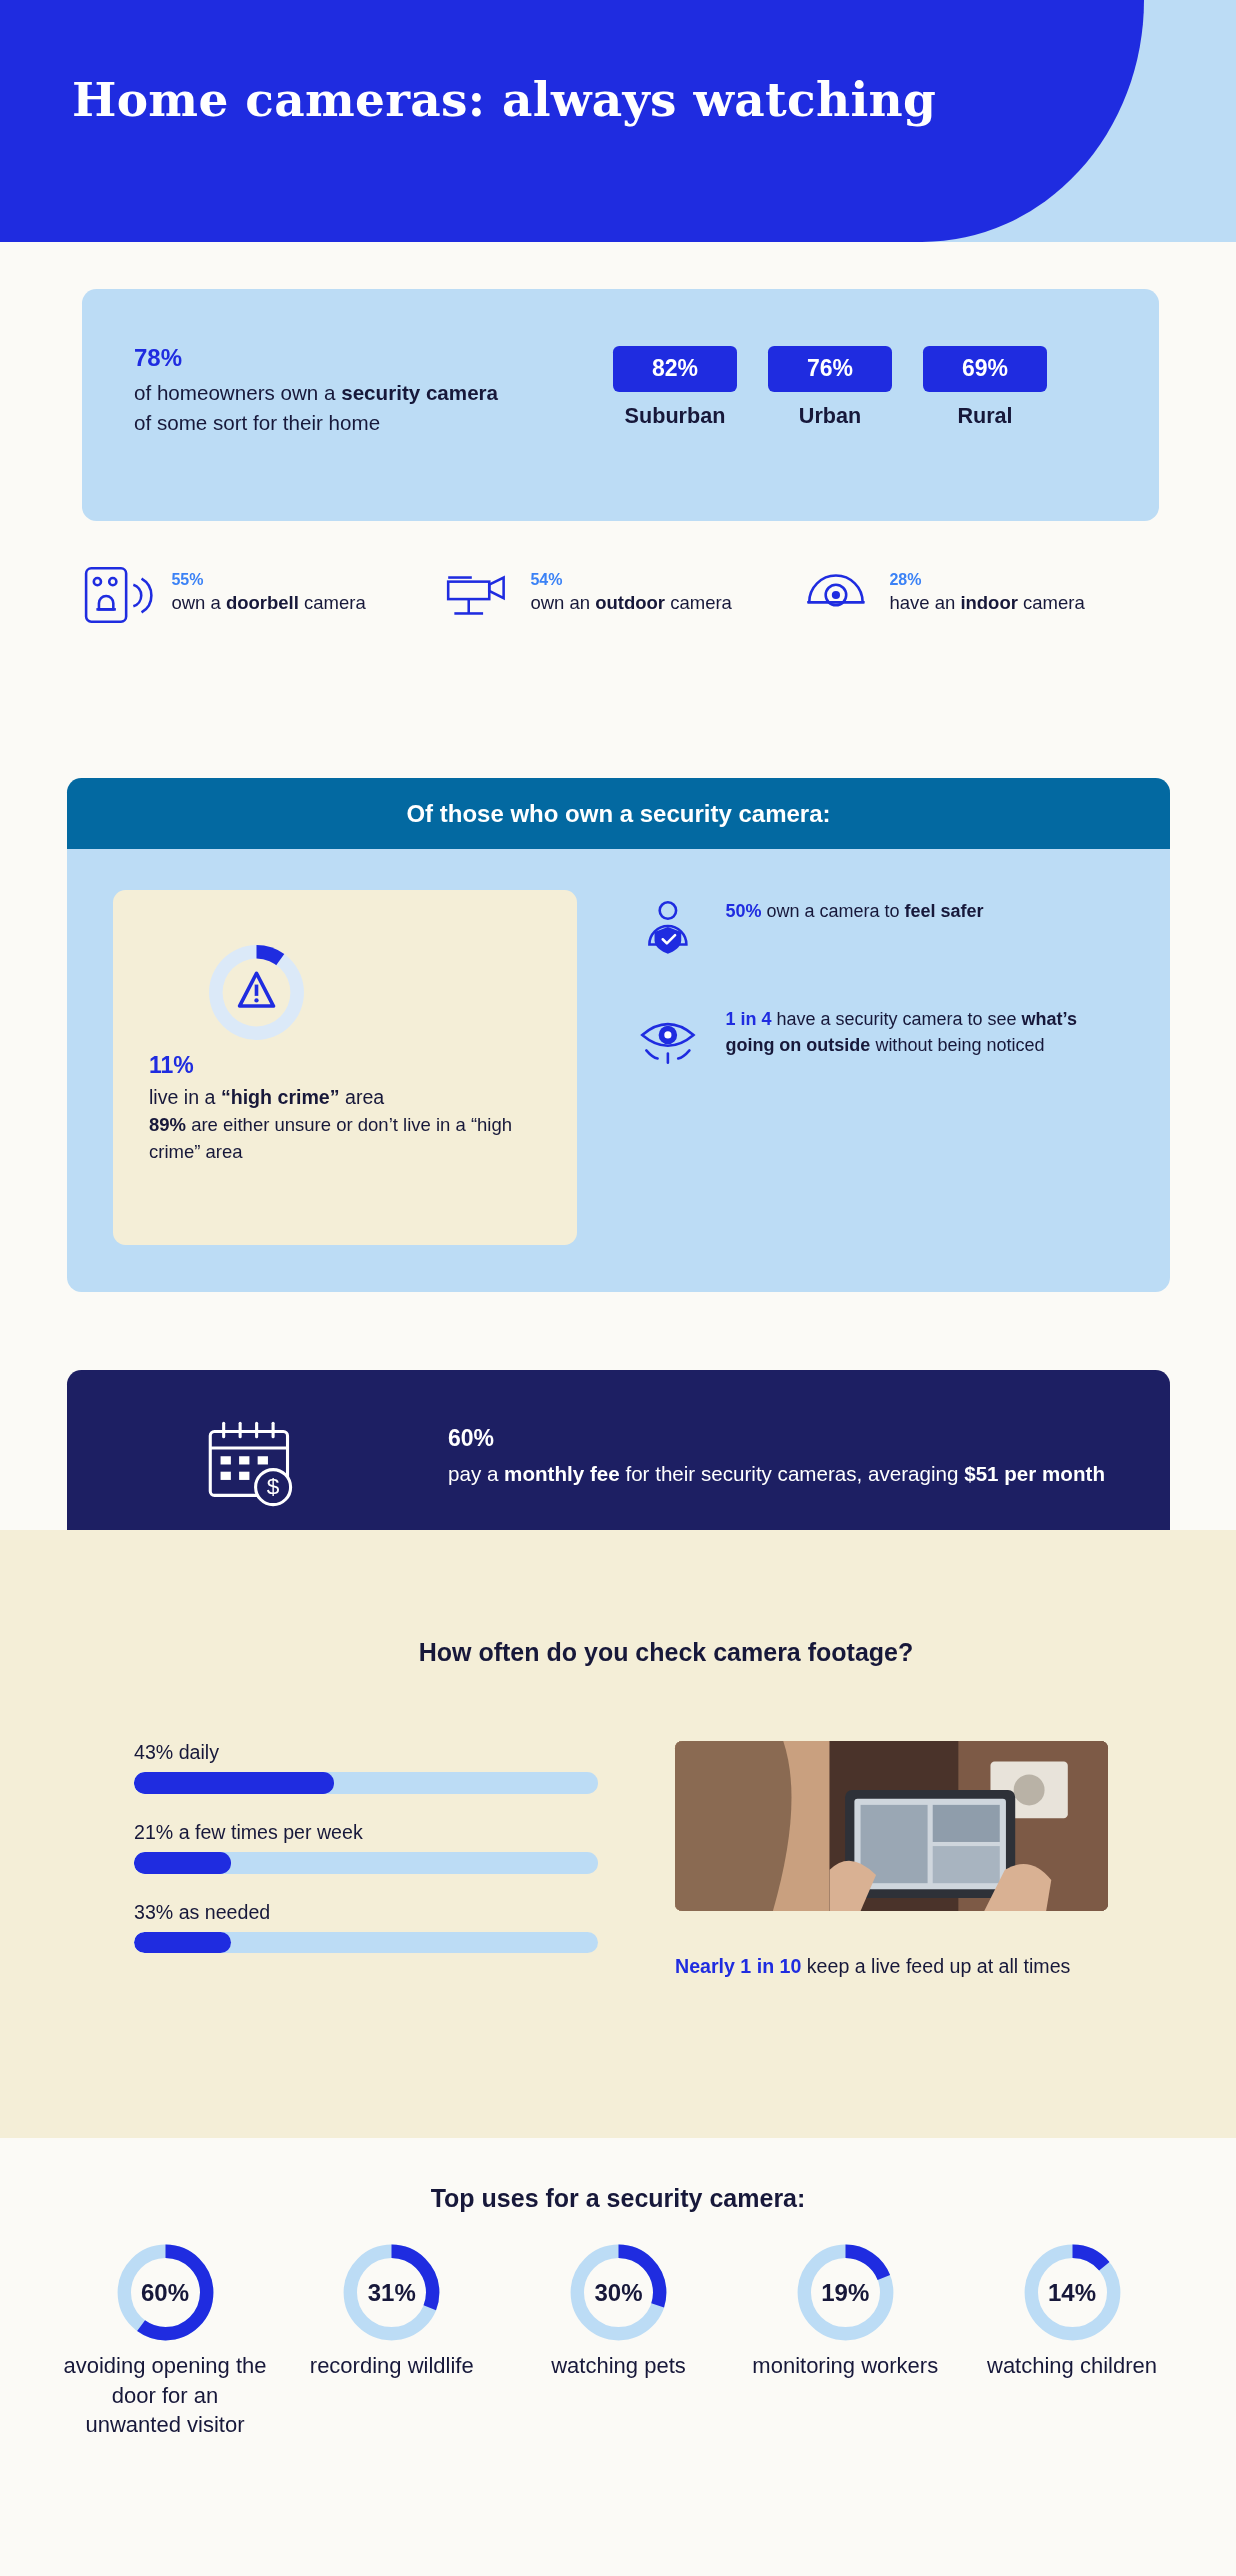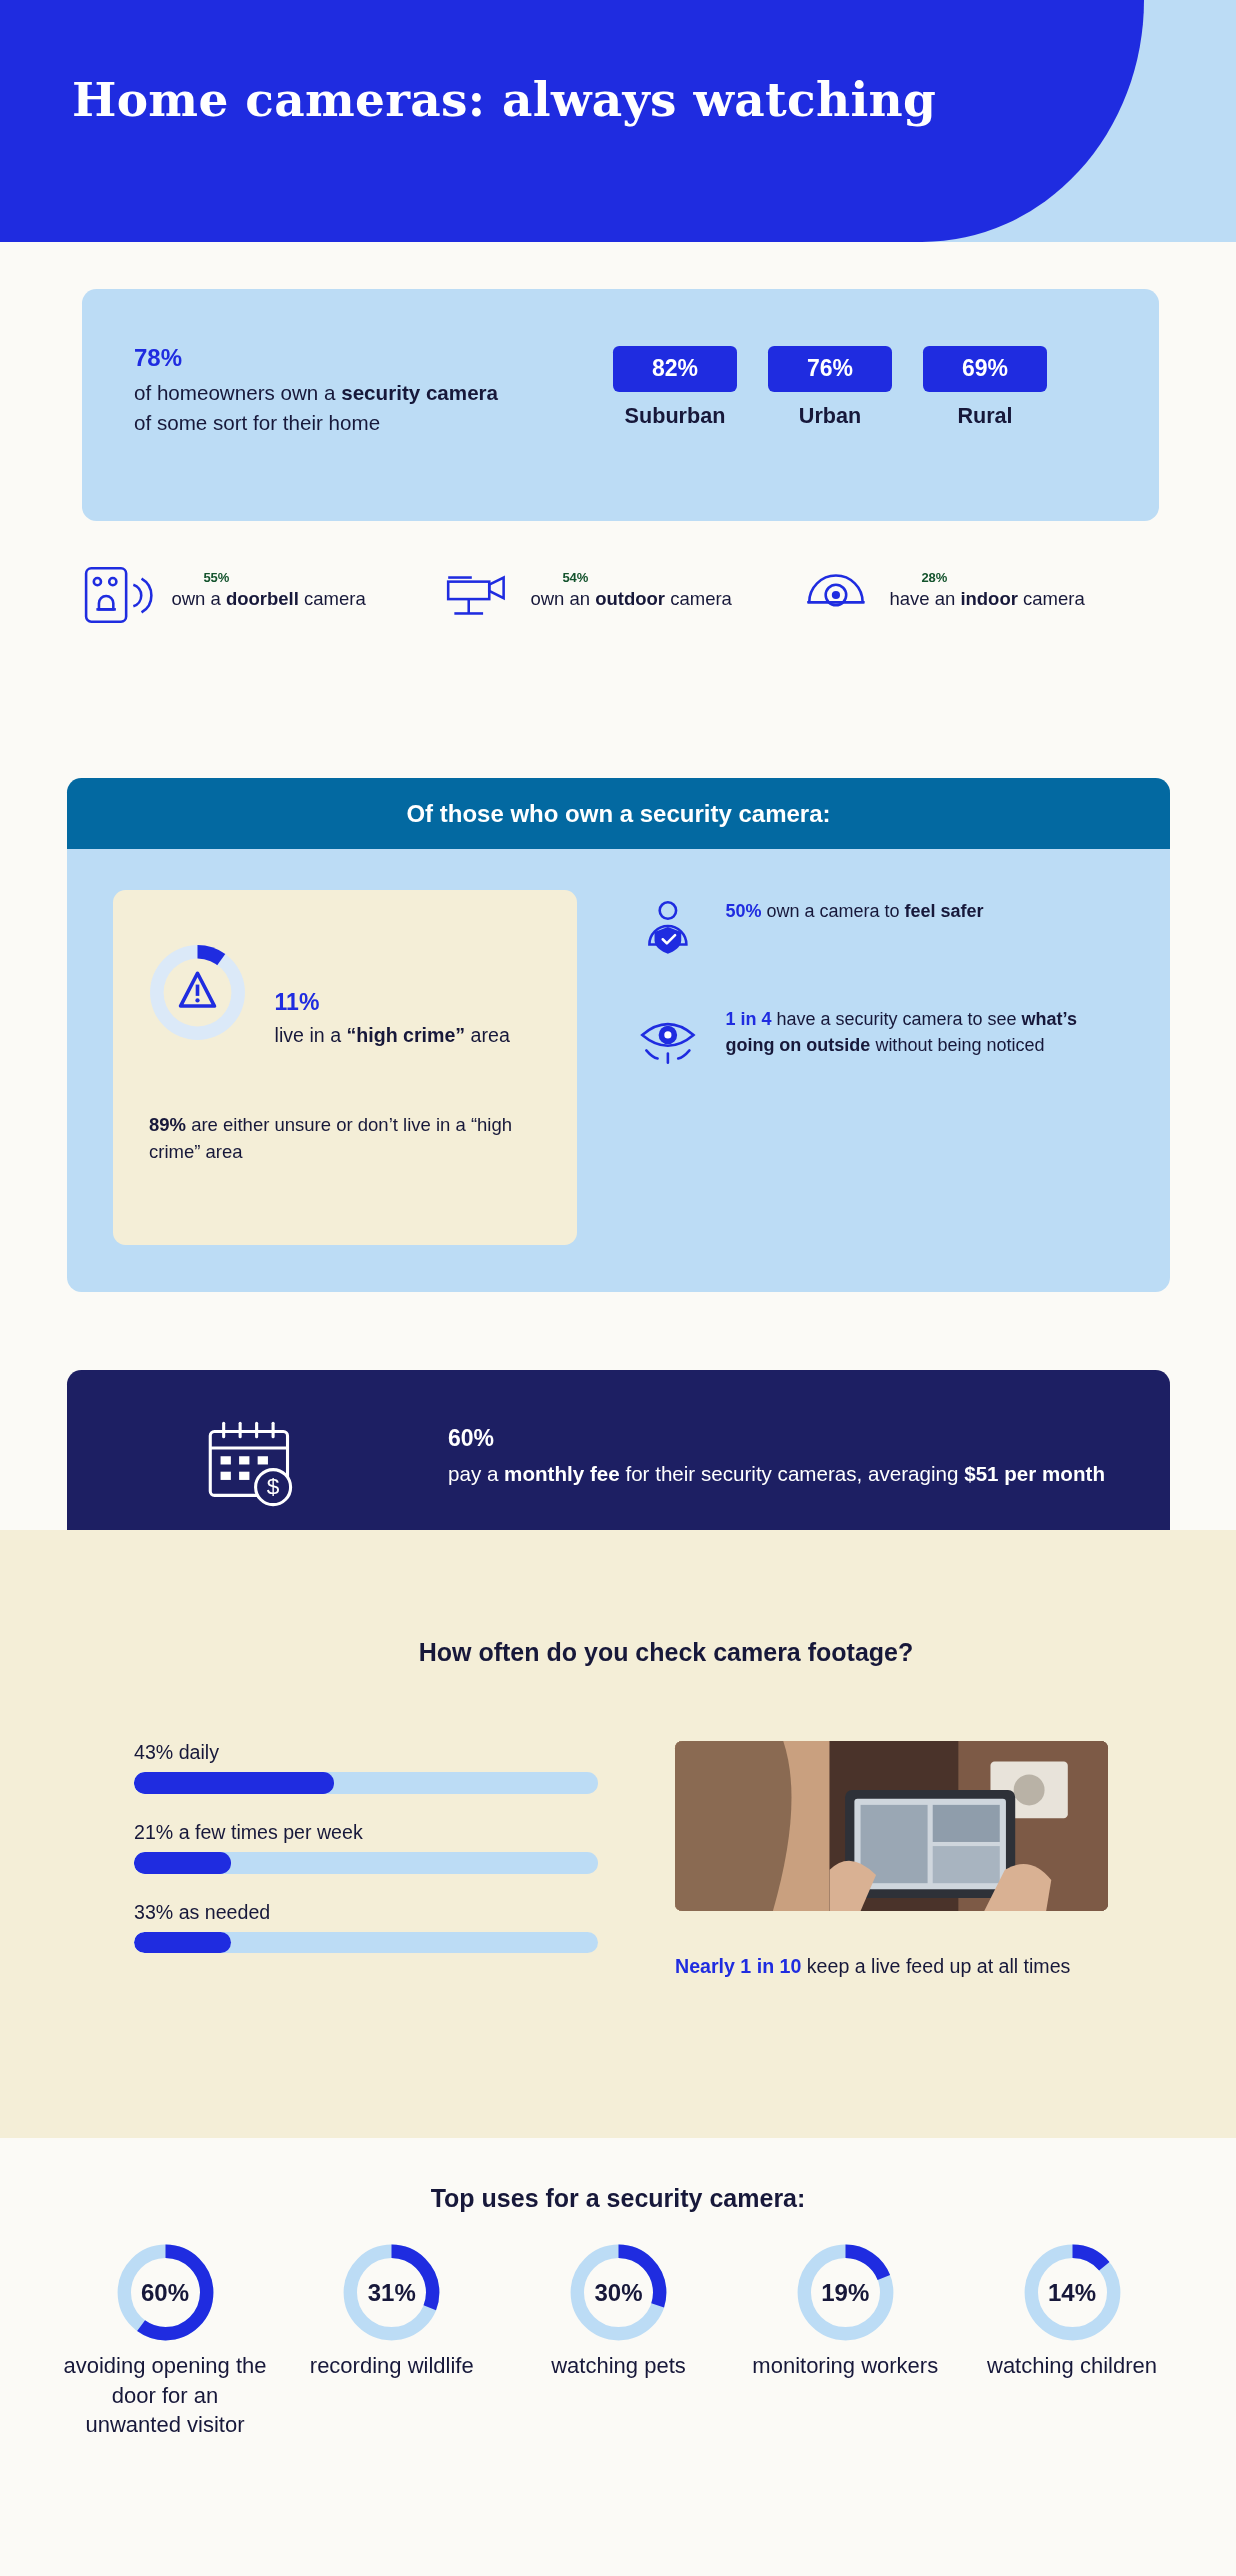--- a/index.html
+++ b/index.html
@@ -92,21 +92,21 @@
   
   .b2{
     position:absolute;
     left:82px; top:562px;
     width:1077px; height:113px;
     display:flex;
   }
   .b2-item{display:flex;align-items:flex-start;width:361px;}
   .b2-ic{width:77px;height:67px;flex:none;margin-right:12.4px;}
   .b2-txt{font-size:18.5px;line-height:1.35;color:#17183a;padding-top:7.2px;}
-  .b2-txt .pc{color:#14532d;font-weight:bold;font-size:13px;display:block;margin-left:32px;}
+  .b2-txt .pc{color:#3b82f6;font-weight:bold;font-size:16px;display:block;}
 
   
   .b3{
     position:absolute;
     left:67px; top:778px;
     width:1103px; height:536px;
   }
   .b3-head{
     background:#0369a1;
     border-radius:14.4px 14.4px 0 0;
@@ -122,22 +122,22 @@
   }
   .crime-card{
     position:absolute;
     left:46px; top:41px;
     width:464px; height:355px;
     background:#f4eed7;
     border-radius:12.4px;
   }
   .crime-top{
     position:absolute;
-    left:28px; top:46px;
-    display:flex;align-items:flex-end;
+    left:36px; top:46px;
+    display:flex;align-items:center;flex-direction:column;
   }
   .donut-wrap{width:113px;height:113px;flex:none;margin-right:20.6px;}
   .crime-top-txt{font-size:19.6px;line-height:1.4;color:#17183a;}
   .crime-top-txt .pc{color:#1f2ce0;font-weight:bold;font-size:23px;display:block;margin-bottom:3.1px;}
   .crime-bottom{
     position:absolute;
     left:36px; top:222px;
     width:397px;
     font-size:18.5px;line-height:1.45;color:#17183a;
   }

